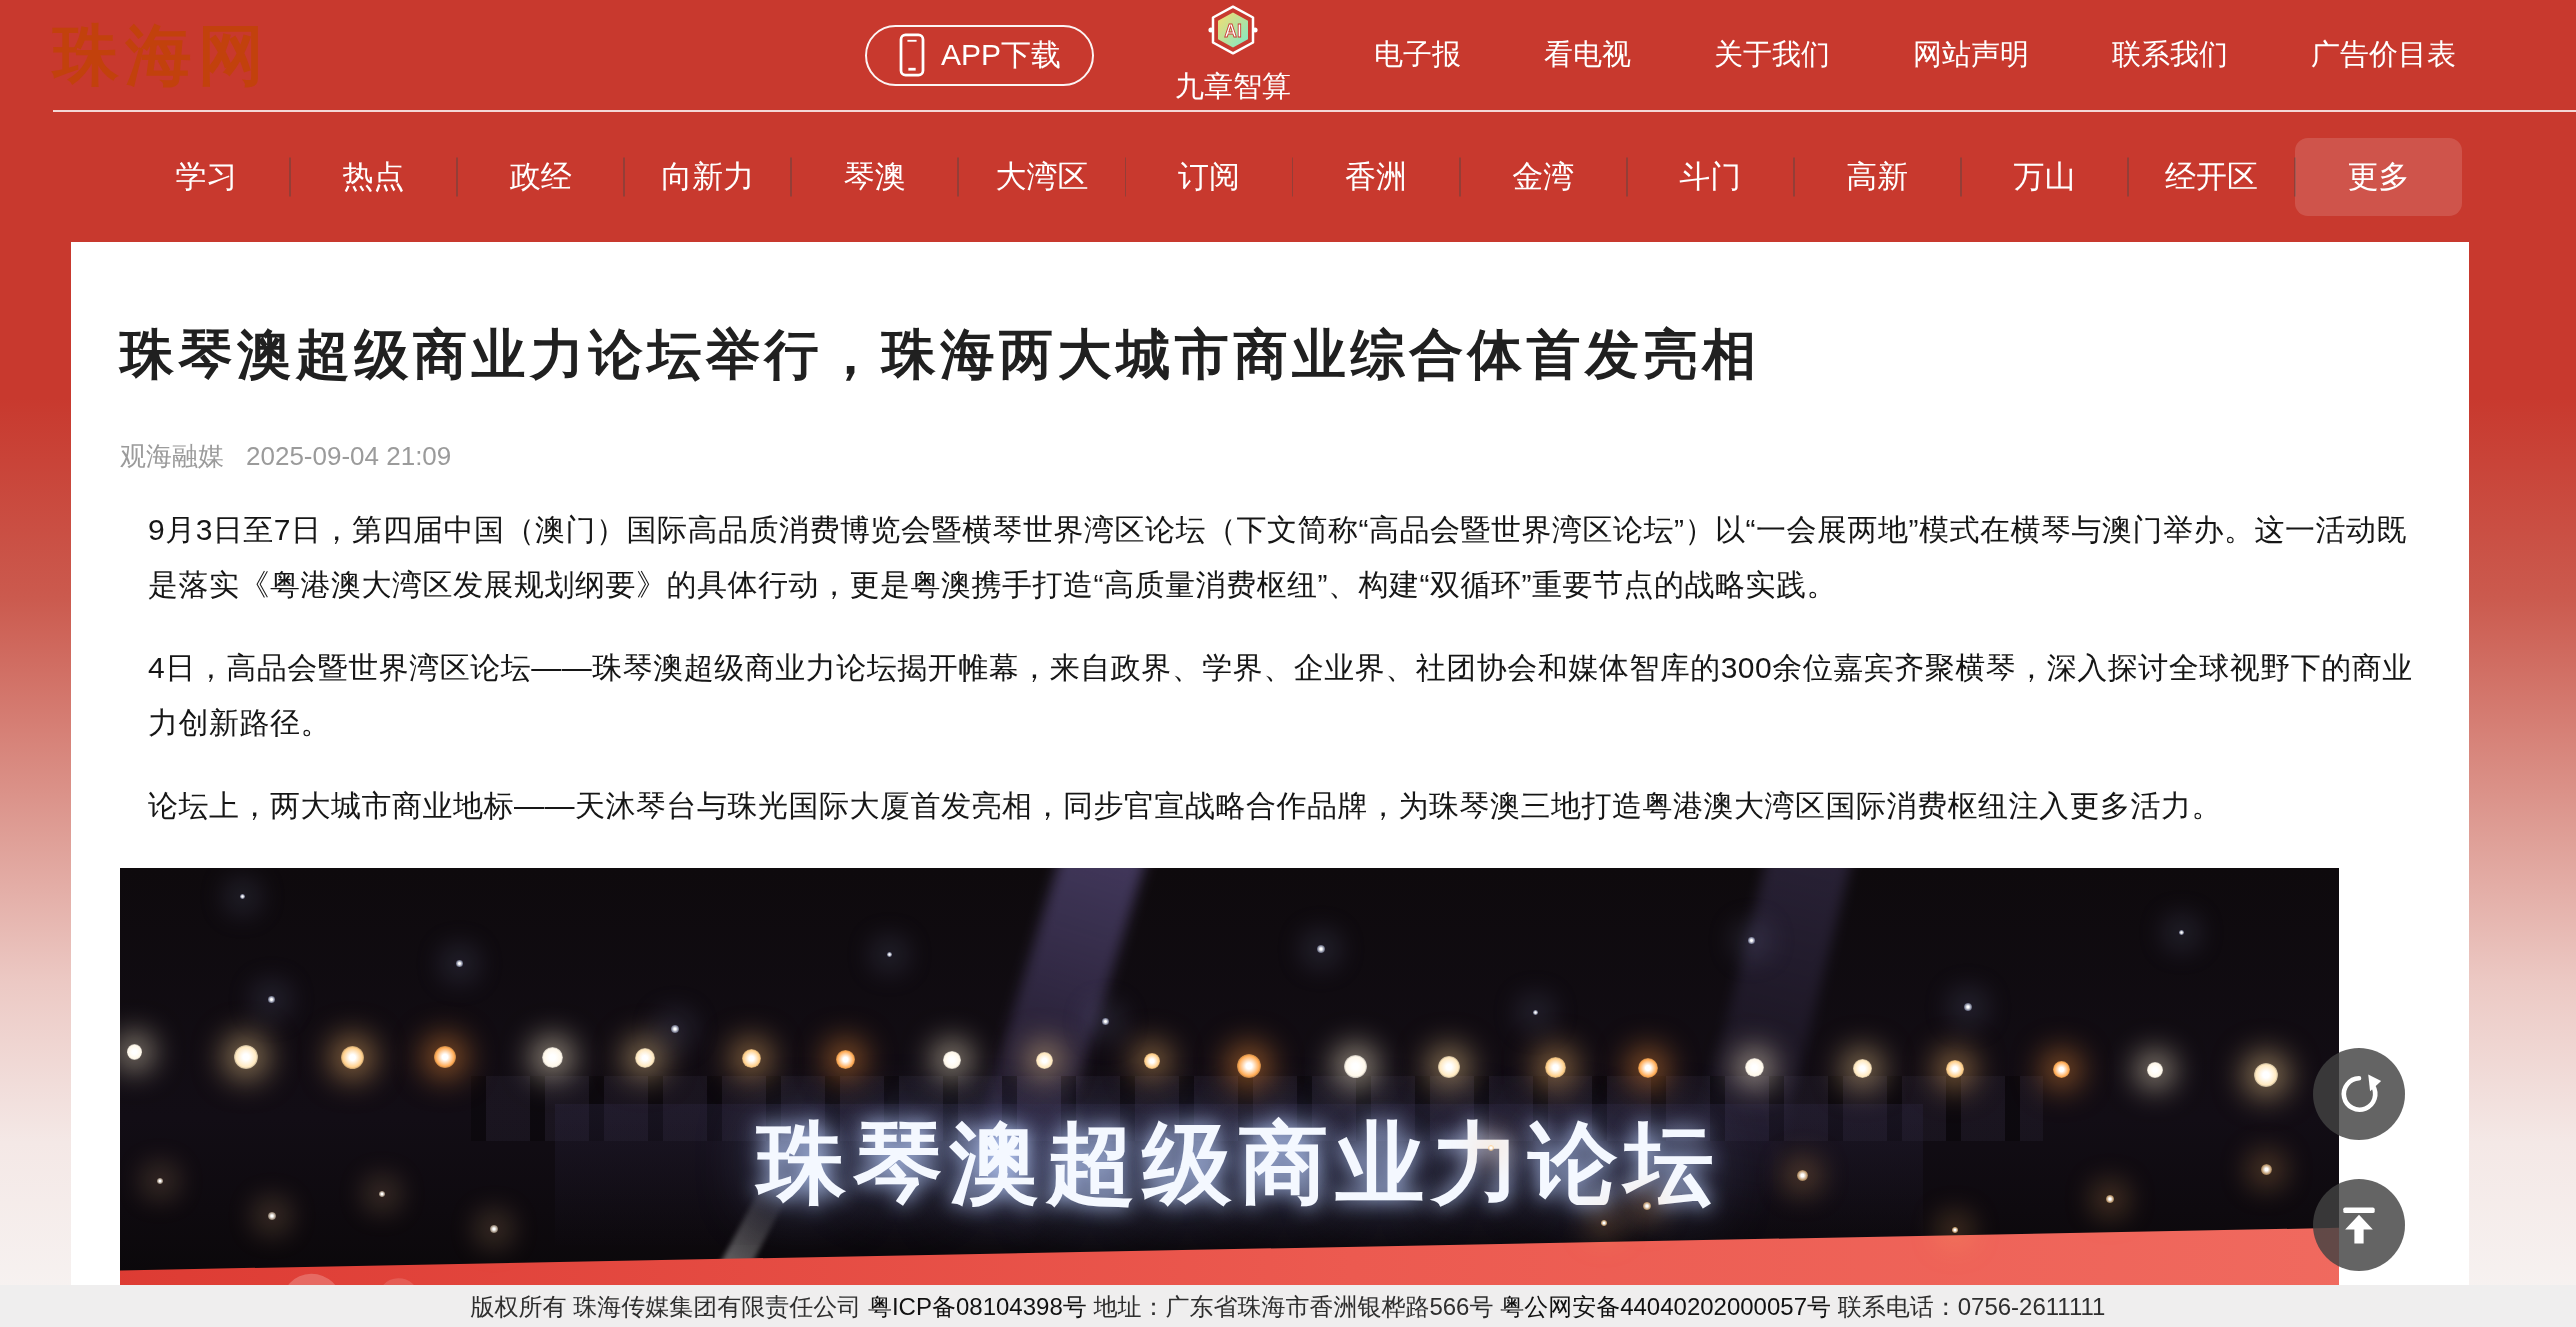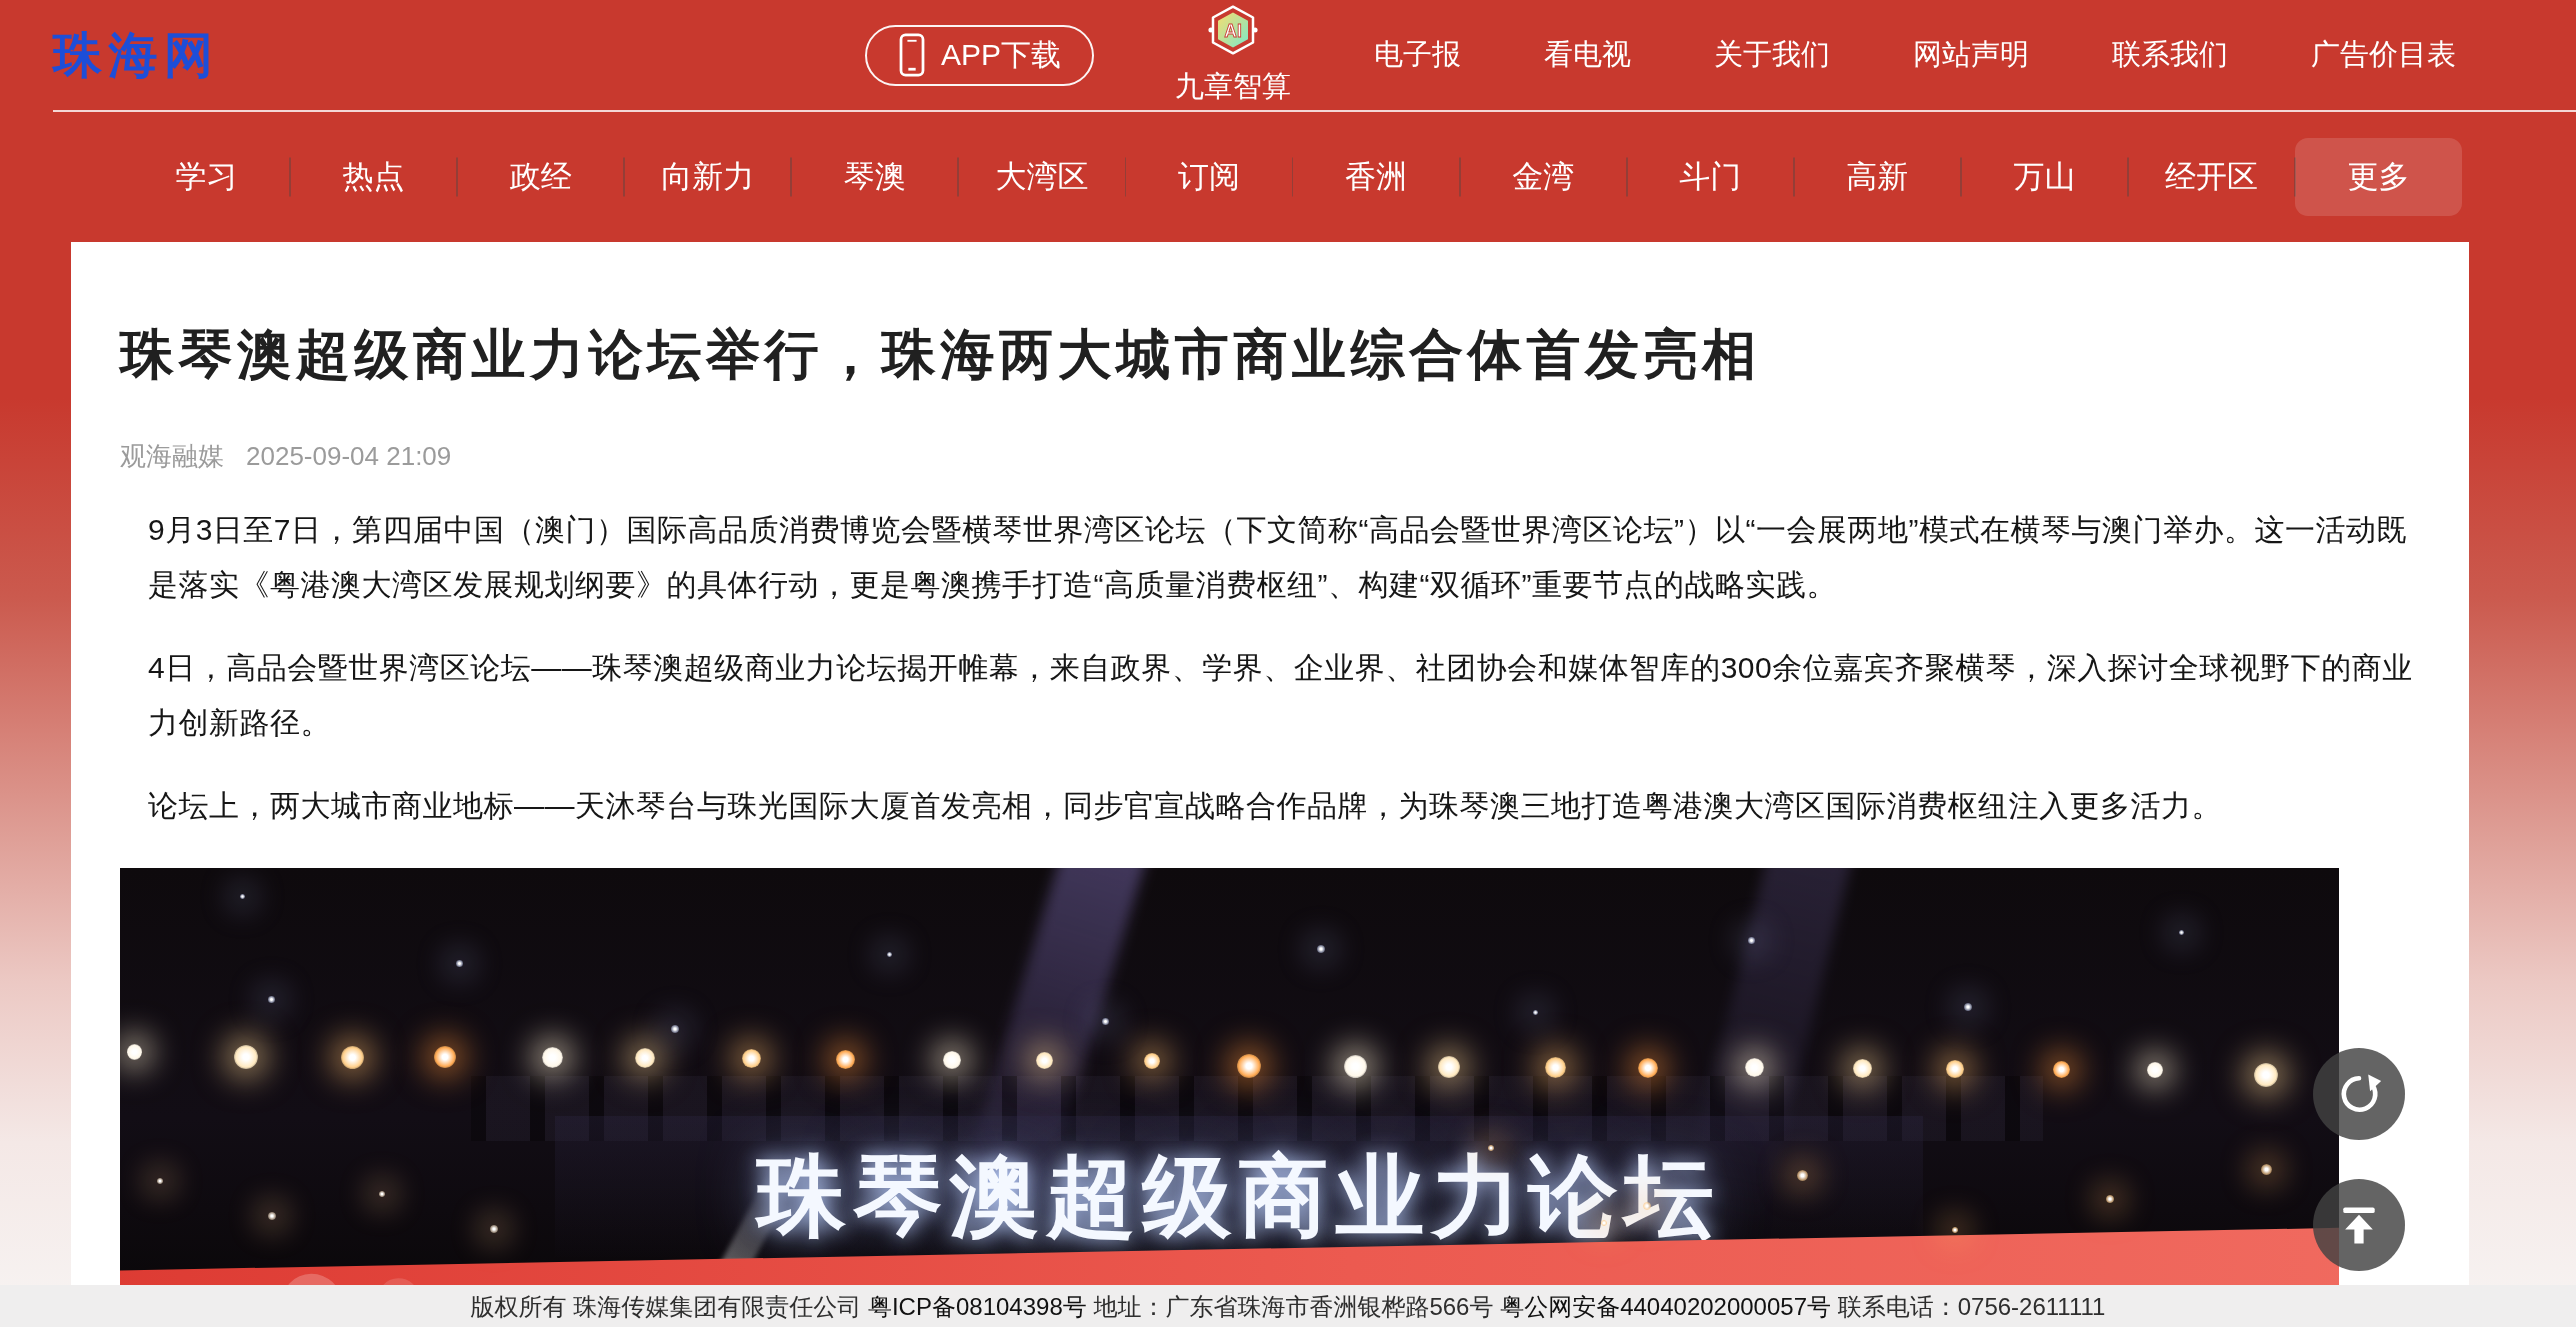--- a/index.html
+++ b/index.html
@@ -16,21 +16,21 @@
       #ecc9c4 74%, #f4e8e6 86%, #f7f4f3 100%);
   }
 
   
   .header-top {
     height: 110px;
     display: flex; align-items: center;
     padding: 0 120px 0 53px;
   }
   .logo {
-    font-size: 49px; font-weight: 900; color: #1d4ed8;
+    font-size: 66px; font-weight: 900; color: #c2410c;
     letter-spacing: 6.5px; line-height: 1;
   }
   .header-right { margin-left: auto; display: flex; align-items: center; gap: 81px; }
   .app-btn {
     display: flex; align-items: center; gap: 15px;
     height: 61px; padding: 0 31px;
     border: 2.8px solid rgba(255,255,255,0.95);
     border-radius: 37px;
     color: #fff; font-size: 30px;
     cursor: pointer; background: transparent;
@@ -102,22 +102,22 @@
     background: repeating-linear-gradient(90deg,
       rgba(0,0,0,0.45) 0 15px, rgba(80,74,105,0.18) 15px 59px);
     opacity: 0.7;
   }
   .spot-beam {
     position: absolute; left: 606px; top: 305px; width: 28px; height: 166px;
     background: linear-gradient(15deg, rgba(255,255,255,0.75), rgba(255,255,255,0));
     transform: rotate(28deg); filter: blur(2.8px); opacity: 0.8;
   }
   .led-screen {
-    position: absolute; left: 435px; top: 248px; width: 1368px; height: 141px;
-    display: flex; align-items: flex-end; justify-content: center;
+    position: absolute; left: 435px; top: 236px; width: 1368px; height: 141px;
+    display: flex; align-items: flex-start; justify-content: center;
     background: linear-gradient(180deg, rgba(48,42,72,0.30), rgba(18,14,28,0.05));
   }
   .led-text {
     font-size: 89px; font-weight: 700; color: #f4f8ff;
     letter-spacing: 7.4px; white-space: nowrap;
     text-shadow: 0 0 20.3px rgba(190,210,255,0.95), 0 0 59px rgba(150,180,255,0.55);
   }
   .fig-banner {
     position: absolute; left: -18.5px; top: 381px; width: 2275px; height: 185px;
     background: linear-gradient(90deg, #dd3b33 0%, #ec5a50 55%, #f06a5f 100%);

